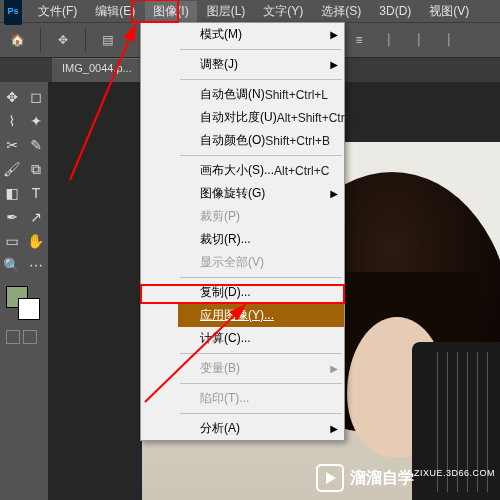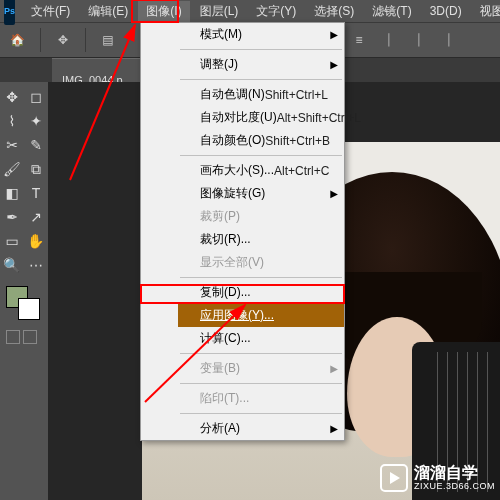--- a/index.html
+++ b/index.html
@@ -63,21 +63,21 @@
   }
   .tab-bar {
     height: 24px;
     background: #3a3a3a;
     display: flex;
     align-items: stretch;
     padding-left: 52px;
   }
   .tab {
     background: #535353;
-    padding: 15px 10px;
+    padding: 3px 10px;
     color: #ddd;
     border-top: 1px solid #6a6a6a;
     margin-top: 0;
     font-size: 11px;
   }
   .workspace {
     position: absolute;
     left: 0; right: 0; top: 82px; bottom: 0;
     background: #262626;
   }
@@ -249,36 +249,35 @@
     border-radius: 5px;
     display: flex; align-items: center; justify-content: center;
   }
   .wm-play::before {
     content: "";
     border-left: 10px solid #fff;
     border-top: 6px solid transparent;
     border-bottom: 6px solid transparent;
     margin-left: 2px;
   }
-  .wm-text { display: flex; flex-direction: column; line-height: 1.1; }
+  .wm-text { display: flex; line-height: 1.1; }
   .wm-main { font-size: 16px; font-weight: bold; }
   .wm-sub { font-size: 9px; letter-spacing: 0.5px; }
 </style>
 </head>
 <body>
 
 <div class="menubar">
   <div class="ps-logo">Ps</div>
   <div class="menu-item">文件(F)</div>
   <div class="menu-item">编辑(E)</div>
   <div class="menu-item active">图像(I)</div>
   <div class="menu-item">图层(L)</div>
   <div class="menu-item">文字(Y)</div>
   <div class="menu-item">选择(S)</div>
-  <div class="menu-item">滤镜(T)</div>
   <div class="menu-item">3D(D)</div>
   <div class="menu-item">视图(V)</div>
 
 </div>
 
 <div class="option-bar">
   <div class="opt-icon">🏠</div>
   <div class="opt-sep"></div>
   <div class="opt-icon">✥</div>
   <div class="opt-sep"></div>

